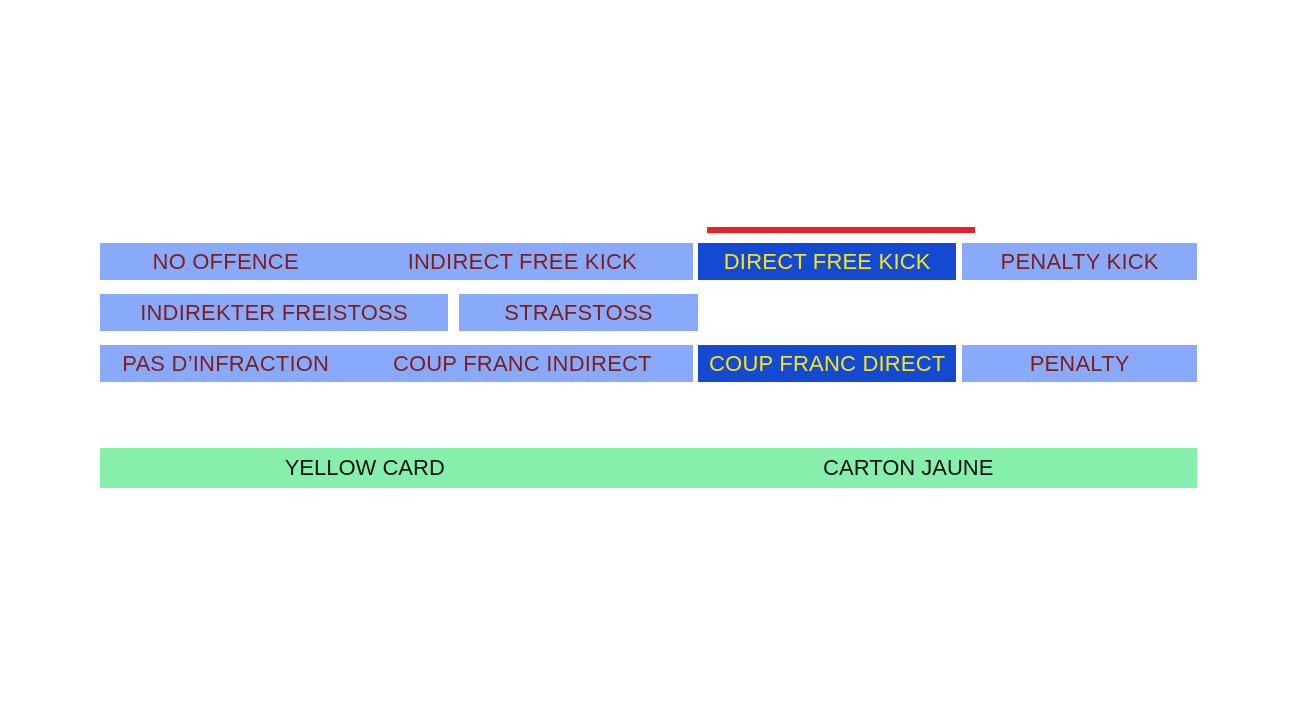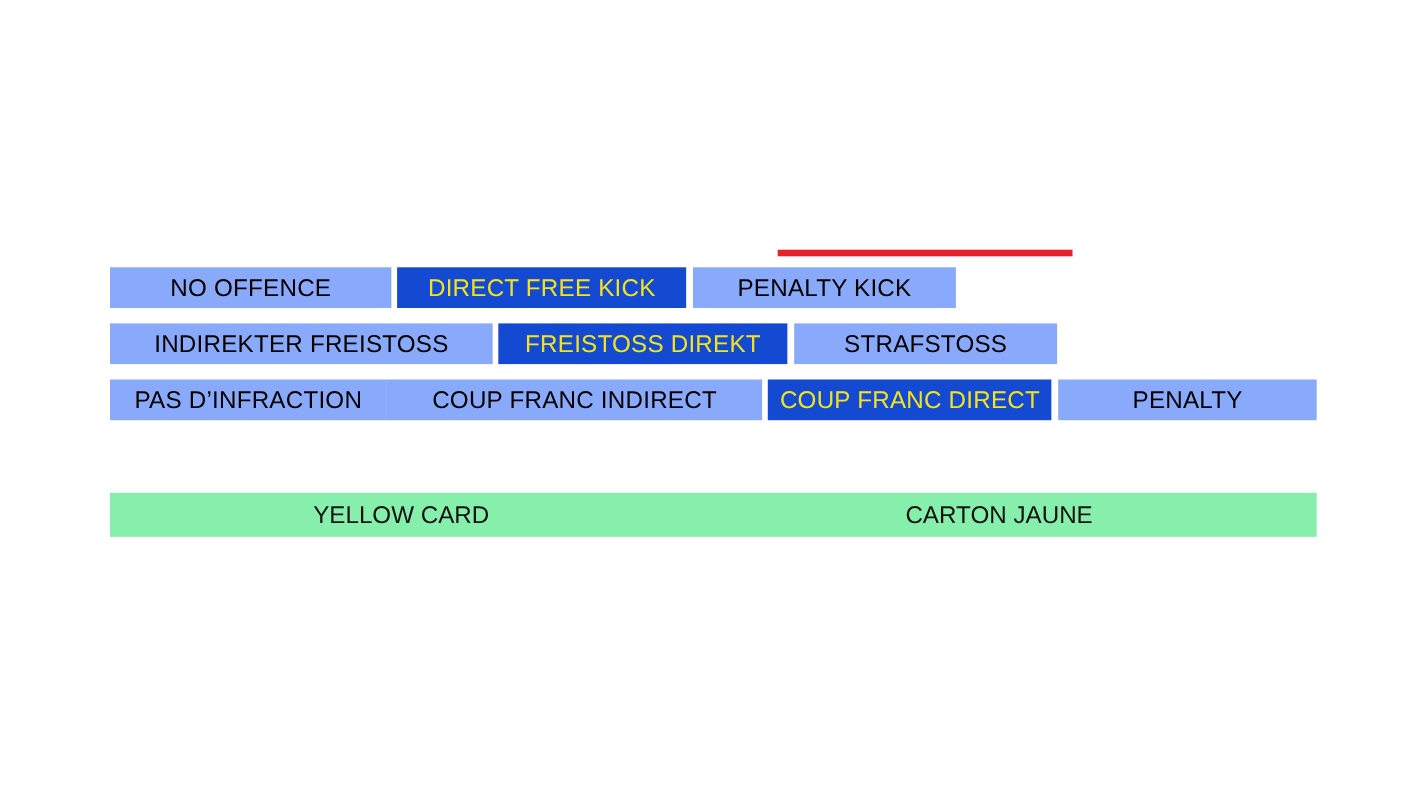--- a/index.html
+++ b/index.html
@@ -44,21 +44,21 @@
     display: flex;
     align-items: stretch;
   }
   .row:last-child { margin-bottom: 0; }
 
   .cell {
     display: flex;
     align-items: center;
     justify-content: center;
     background: #89aafb;
-    color: #000000;
+    color: #7f1d1d;
     font-size: 22px;
     letter-spacing: 0.2px;
     white-space: nowrap;
     box-sizing: border-box;
   }
 
   
   .c-none     { width: 256px; }   
   .c-indirect { width: 348px; }   
   .gap-a      { width: 5px;  background: #ffffff; }
@@ -97,30 +97,30 @@
 <body>
 
 <div id="slide">
 
   <div class="matrix">
 
     <div class="red-accent"></div>
 
     <div class="row">
       <div class="cell c-none">NO OFFENCE</div>
+      <div class="cell c-indirect">INDIRECT FREE KICK</div>
       <div class="gap-a"></div>
       <div class="cell c-direct highlight">DIRECT FREE KICK</div>
       <div class="gap-b"></div>
       <div class="cell c-penalty">PENALTY KICK</div>
     </div>
 
     <div class="row">
       <div class="cell c-indirect">INDIREKTER FREISTOSS</div>
       <div class="gap-a"></div>
-      <div class="cell c-direct highlight">FREISTOSS DIREKT</div>
       <div class="gap-b"></div>
       <div class="cell c-penalty">STRAFSTOSS</div>
     </div>
 
     <div class="row">
       <div class="cell c-none">PAS D’INFRACTION</div>
       <div class="cell c-indirect">COUP FRANC INDIRECT</div>
       <div class="gap-a"></div>
       <div class="cell c-direct highlight">COUP FRANC DIRECT</div>
       <div class="gap-b"></div>

